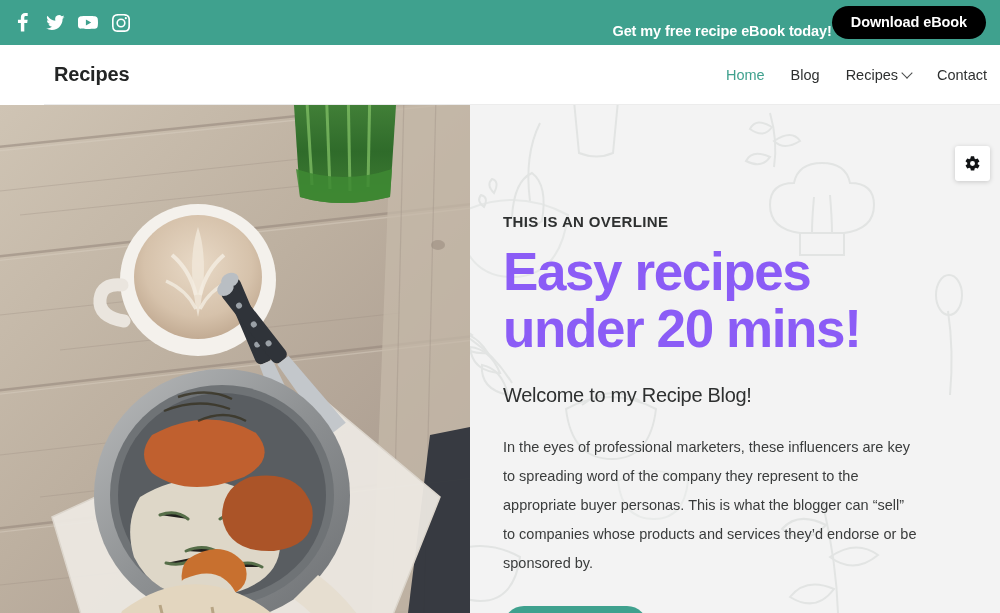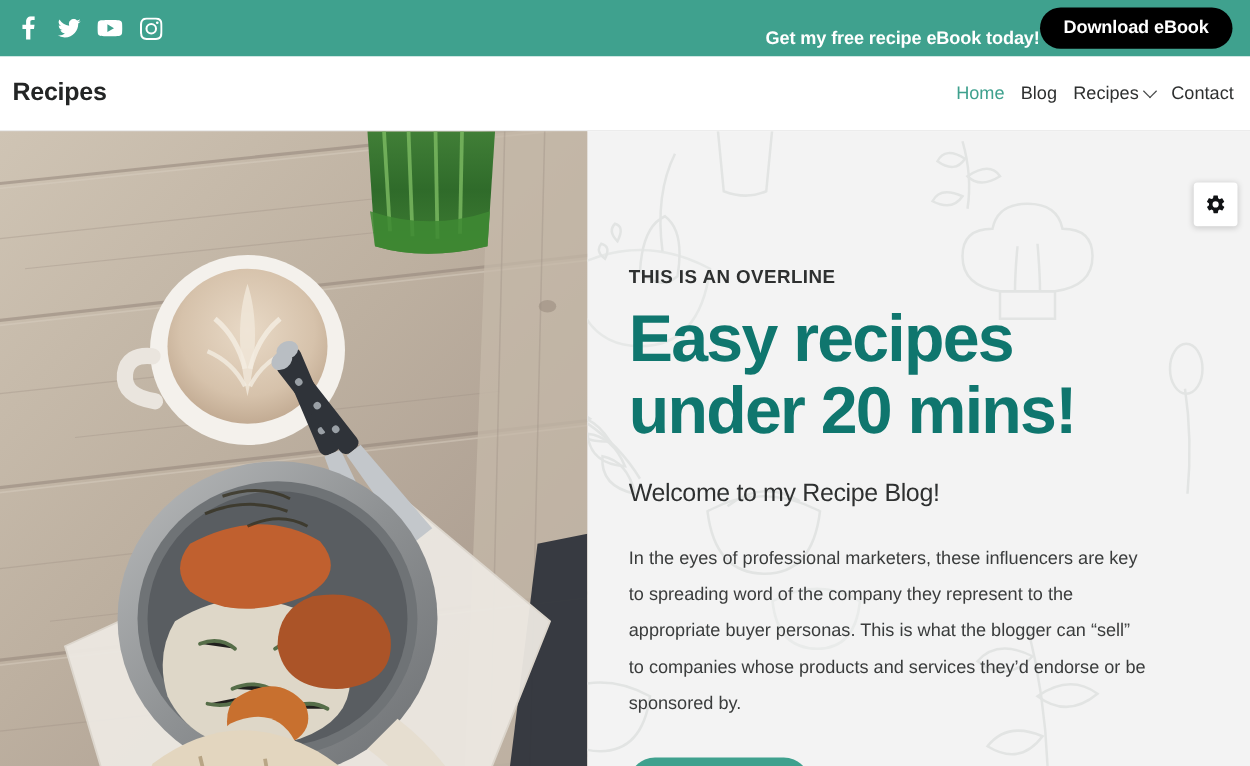--- a/index.html
+++ b/index.html
@@ -61,33 +61,34 @@
   }
 
   
   .header {
     height:60px;
     background:#ffffff;
     display:flex;
     align-items:center;
     padding:0 13px 0 10px;
     border-bottom:1px solid #ececec;
+    margin-left:44px;
   }
   .brand {
     font-size:20px;
     font-weight:700;
     color:#232525;
     letter-spacing:-0.2px;
     cursor:pointer;
   }
   .nav {
     margin-left:auto;
     display:flex;
     align-items:center;
-    gap:13px;
+    gap:26px;
   }
   .nav-item {
     font-size:14.5px;
     color:#2e3030;
     cursor:pointer;
     display:flex;
     align-items:center;
     gap:5px;
     white-space:nowrap;
   }
@@ -141,21 +142,21 @@
     font-weight:700;
     letter-spacing:0.35px;
     color:#2e3030;
     margin-bottom:13px;
   }
   .hero-title {
     font-size:53px;
     line-height:1.08;
     font-weight:700;
     letter-spacing:-1.4px;
-    color:#0f766e;
+    color:#8b5cf6;
     max-width:455px;
     margin-bottom:27px;
   }
   .hero-sub {
     font-size:20px;
     font-weight:400;
     letter-spacing:-0.3px;
     color:#2e3030;
     margin-bottom:26px;
   }

